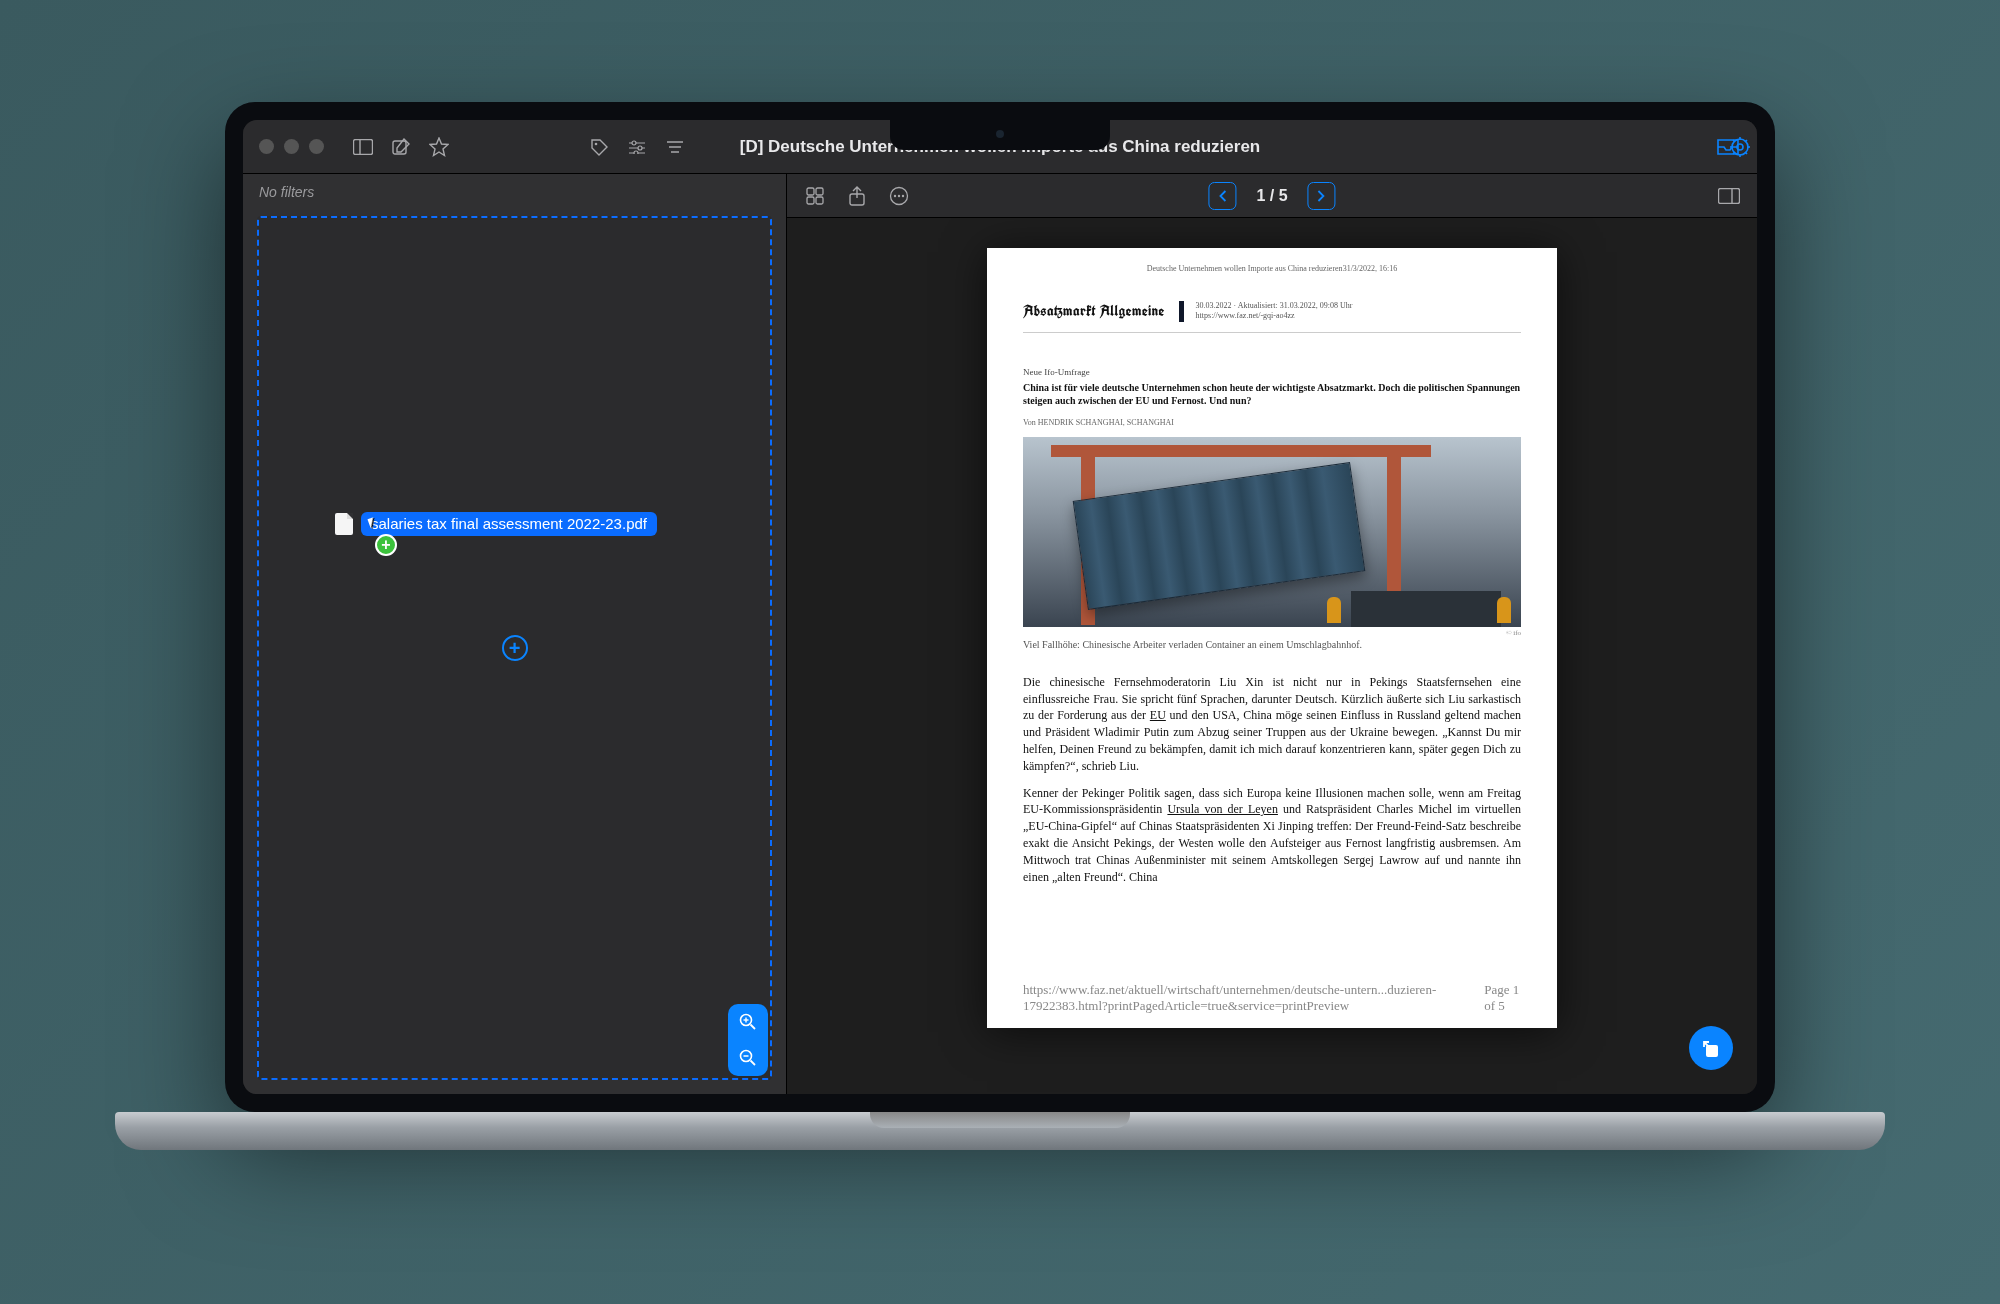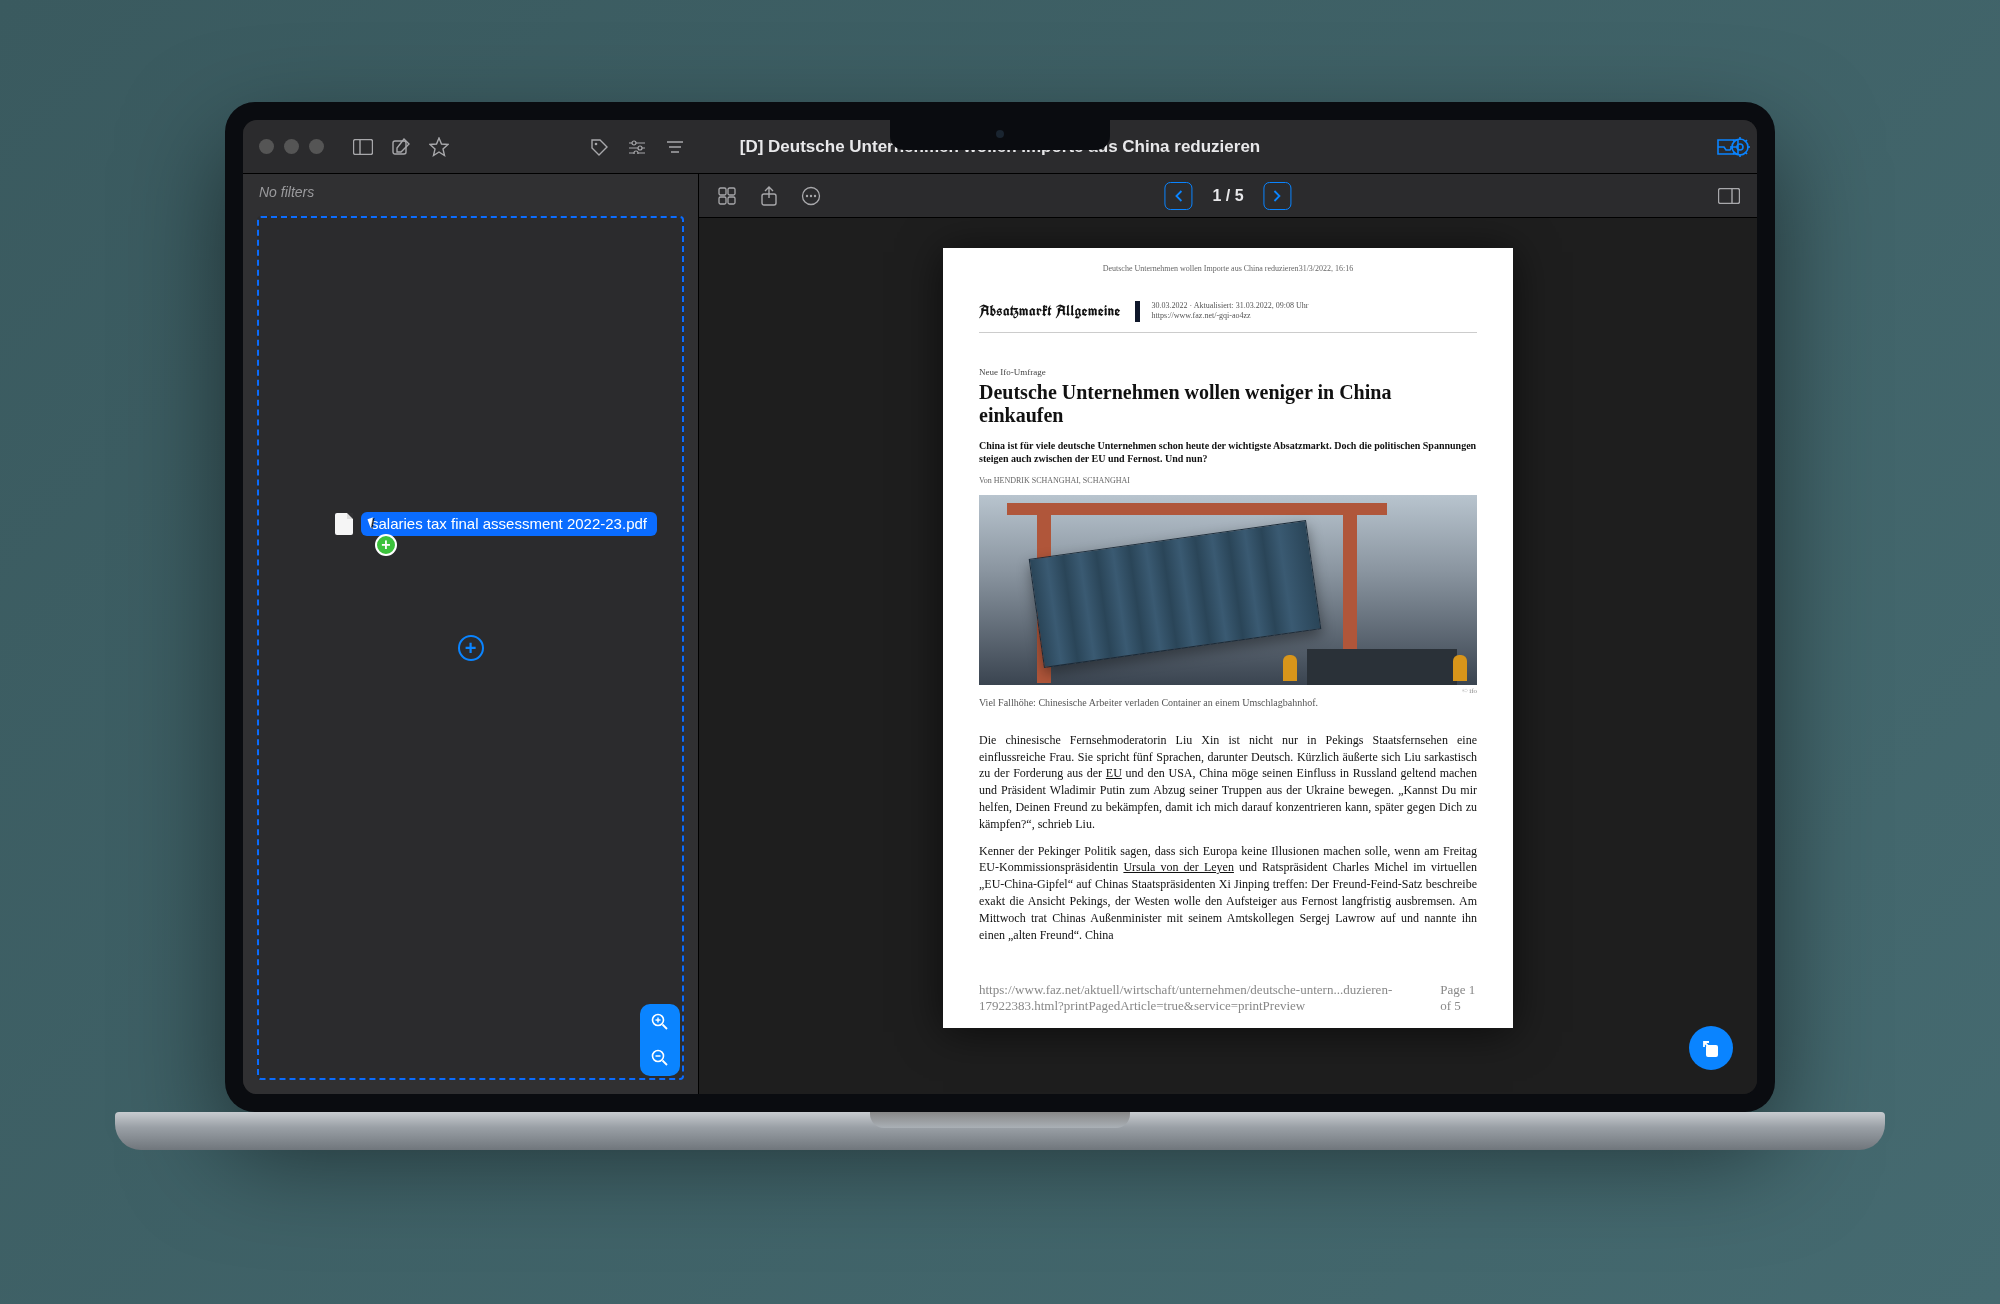--- a/index.html
+++ b/index.html
@@ -73,21 +73,21 @@
   position: absolute;
   left: 50%; transform: translateX(-50%);
   color: #e8e8ea; font-size: 17px; font-weight: 600;
 }
 .gear-right {
   position: absolute; right: 22px;
   color: #0a84ff;
 }
 .app-body { flex: 1; display: flex; overflow: hidden; }
 .sidebar {
-  width: 456px;
+  width: 544px;
   background: #303032;
   border-right: 1px solid #000;
   display: flex; flex-direction: column;
   position: relative;
 }
 .filter-row {
   padding: 10px 16px 6px;
   color: #9a9a9d; font-size: 14px; font-style: italic;
 }
 .drop-zone {
@@ -471,21 +471,20 @@
                 <span>31/3/2022, 16:16</span>
               </div>
               <div class="doc-masthead">
                 <div class="masthead-name">Absatzmarkt Allgemeine</div>
                 <div class="masthead-meta">
                   <div>30.03.2022 · Aktualisiert: 31.03.2022, 09:08 Uhr</div>
                   <div>https://www.faz.net/-gqi-ao4zz</div>
                 </div>
               </div>
               <div class="kicker">Neue Ifo-Umfrage</div>
-              <div class="doc-h1">Deutsche Unternehmen wollen weniger in China einkaufen</div>
               <div class="doc-lede">China ist für viele deutsche Unternehmen schon heute der wichtigste Absatzmarkt. Doch die politischen Spannungen steigen auch zwischen der EU und Fernost. Und nun?</div>
               <div class="byline">Von HENDRIK SCHANGHAI, SCHANGHAI</div>
               <div class="doc-img">
                 <div class="crane">
                     <div class="crane-beam"></div>
                     <div class="crane-post" style="left:30px"></div>
                     <div class="crane-post" style="right:30px"></div>
                   </div>
                 <div class="container"></div>
                 <div class="truck"></div>

